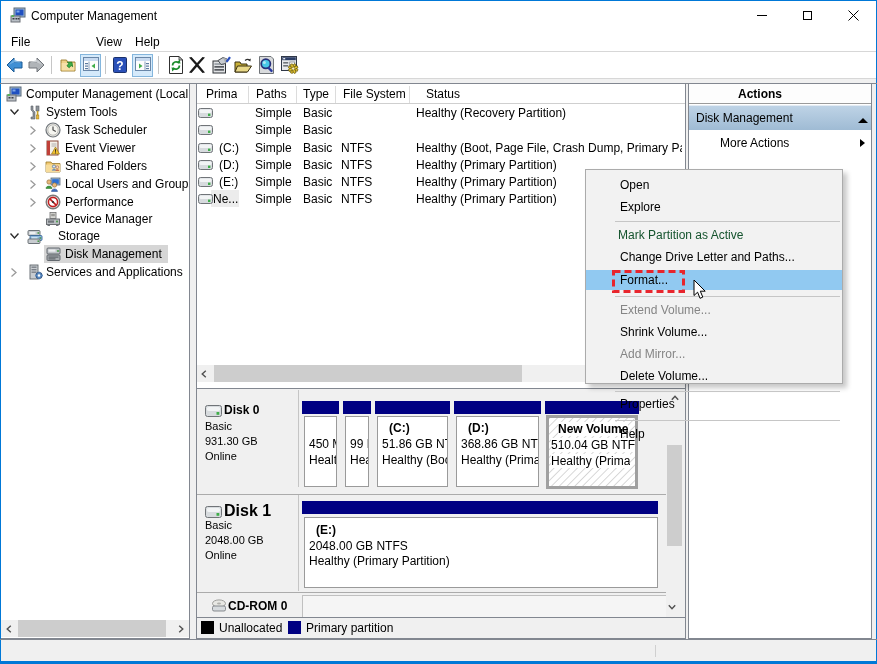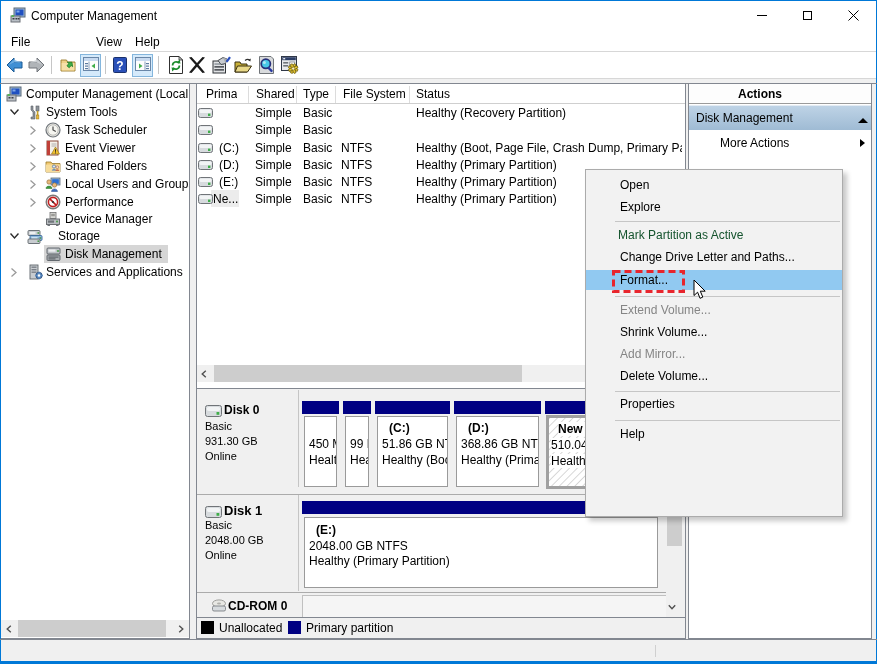--- a/index.html
+++ b/index.html
@@ -303,24 +303,24 @@
 </div>
 
 <div class="abs" style="left:196px;top:84px;width:490px;height:555px;border-left:1px solid #828790;border-right:1px solid #828790;border-bottom:1px solid #828790;background:#fff;overflow:hidden;" id="centerpanel">
 
   <div class="abs" style="left:0;top:0;width:488px;height:20px;background:#fff;border-bottom:1px solid #cfcfcf;"></div>
   <div class="abs" style="left:51px;top:2px;width:1px;height:17px;background:#dcdcdc;"></div>
   <div class="abs" style="left:99px;top:2px;width:1px;height:17px;background:#dcdcdc;"></div>
   <div class="abs" style="left:138px;top:2px;width:1px;height:17px;background:#dcdcdc;"></div>
   <div class="abs" style="left:212px;top:2px;width:1px;height:17px;background:#dcdcdc;"></div>
   <div class="abs nw" style="left:9px;top:3px;height:15px;line-height:15px;">Prima</div>
-  <div class="abs nw" style="left:59px;top:3px;height:15px;line-height:15px;">Shared</div>
+  <div class="abs nw" style="left:59px;top:3px;height:15px;line-height:15px;">Paths</div>
   <div class="abs nw" style="left:106px;top:3px;height:15px;line-height:15px;">Type</div>
   <div class="abs nw" style="left:146px;top:3px;height:15px;line-height:15px;">File System</div>
-  <div class="abs nw" style="left:219px;top:3px;height:15px;line-height:15px;">Status</div>
+  <div class="abs nw" style="left:229px;top:3px;height:15px;line-height:15px;">Status</div>
 
   <svg class="abs" style="left:1px;top:24px;" width="15" height="11" viewBox="0 0 15 11">
       <rect x="0.5" y="0.5" width="14" height="9" rx="2" fill="#d7dbde" stroke="#707478"></rect>
       <rect x="1.5" y="1.5" width="12" height="3.4" rx="1.5" fill="#f2f4f5"></rect>
       <rect x="10" y="5.6" width="2.4" height="2.4" fill="#3fae49"></rect>
     </svg>
   <div class="abs nw" style="left:58px;top:22px;height:14px;line-height:14px;">Simple</div>
   <div class="abs nw" style="left:106px;top:22px;height:14px;line-height:14px;">Basic</div>
   <div class="abs nw" style="left:219px;top:22px;width:266px;height:14px;line-height:14px;">Healthy (Recovery Partition)</div>
 
@@ -444,21 +444,21 @@
       <div class="abs nw" style="left:2px;top:36px;font-size:12px;background:#fff;">Healthy (Prima</div>
     </div>
 
     <div class="abs" style="left:0;top:105px;width:469px;height:1px;background:#ababab;"></div>
 
     <svg class="abs" style="left:8px;top:117px;" width="17" height="12" viewBox="0 0 17 12">
         <rect x="0.5" y="0.5" width="16" height="11" rx="2" fill="#d7dbde" stroke="#707478"></rect>
         <rect x="1.8" y="2" width="13.4" height="4" rx="2" fill="#f2f4f5"></rect>
         <rect x="11.5" y="7" width="2.8" height="2.8" fill="#3fae49"></rect>
       </svg>
-    <div class="abs nw" style="left:27px;top:115px;height:14px;line-height:14px;font-weight:bold;font-size:13px;">Disk 1</div>
+    <div class="abs nw" style="left:27px;top:115px;height:14px;line-height:14px;font-weight:bold;font-size:16px;">Disk 1</div>
     <div class="abs nw" style="left:8px;top:129px;height:14px;line-height:14px;font-size:11px;">Basic</div>
     <div class="abs nw" style="left:8px;top:144px;height:14px;line-height:14px;font-size:11px;">2048.00 GB</div>
     <div class="abs nw" style="left:8px;top:159px;height:14px;line-height:14px;font-size:11px;">Online</div>
     <div class="abs" style="left:101px;top:106px;width:1px;height:96px;background:#c5c5c5;"></div>
 
     <div class="abs" style="left:105px;top:112px;width:356px;height:13px;background:#000082;"></div>
     <div class="abs" style="left:107px;top:128px;width:354px;height:71px;background:#fff;border:1px solid #9a9a9a;overflow:hidden;">
       <div class="abs nw" style="left:11px;top:5px;font-size:12px;font-weight:bold;">(E:)</div>
       <div class="abs nw" style="left:4px;top:21px;font-size:12px;">2048.00 GB NTFS</div>
       <div class="abs nw" style="left:4px;top:36px;font-size:12px;">Healthy (Primary Partition)</div>
@@ -502,21 +502,21 @@
     <div class="abs" style="left:169px;top:12px;width:0;height:0;border-left:5px solid transparent;border-right:5px solid transparent;border-bottom:5px solid #000;"></div>
   </div>
   <div class="abs nw" style="left:31px;top:52px;height:14px;line-height:14px;">More Actions</div>
   <div class="abs" style="left:171px;top:55px;width:0;height:0;border-top:4px solid transparent;border-bottom:4px solid transparent;border-left:5px solid #000;"></div>
 </div>
 
 <div class="abs" style="left:0px;top:639px;width:877px;height:1px;background:#828790;"></div>
 <div class="abs" style="left:1px;top:640px;width:875px;height:21px;background:#f0f0f0;"></div>
 <div class="abs" style="left:655px;top:645px;width:1px;height:12px;background:#d0d0d0;"></div>
 
-<div class="abs" style="left:585px;top:169px;width:258px;height:348px;background:#f2f2f2;border:1px solid #ababab;box-shadow:4px 4px 5px rgba(0,0,0,0.22);" id="ctxmenu">
+<div class="abs" style="left:585px;top:169px;width:258px;height:215px;background:#f2f2f2;border:1px solid #ababab;box-shadow:4px 4px 5px rgba(0,0,0,0.22);" id="ctxmenu">
   <div class="abs nw" style="left:34px;top:8px;height:14px;line-height:14px;">Open</div>
   <div class="abs nw" style="left:34px;top:30px;height:14px;line-height:14px;">Explore</div>
   <div class="abs" style="left:29px;top:51px;width:225px;height:1px;background:#c6c6c6;"></div>
   <div class="abs nw" style="left:32px;top:58px;height:14px;line-height:14px;color:#14532d;">Mark Partition as Active</div>
   <div class="abs nw" style="left:34px;top:80px;height:14px;line-height:14px;">Change Drive Letter and Paths...</div>
   <div class="abs" style="left:0px;top:100px;width:256px;height:20px;background:#91c9f1;"></div>
   <div class="abs nw" style="left:34px;top:103px;height:14px;line-height:14px;">Format...</div>
   <svg class="abs" style="left:26px;top:100px;" width="76" height="25" viewBox="0 0 76 25">
     <rect x="1.5" y="1.5" width="70" height="20" fill="none" stroke="#e8252d" stroke-width="3" stroke-dasharray="7,4"></rect>
   </svg>

